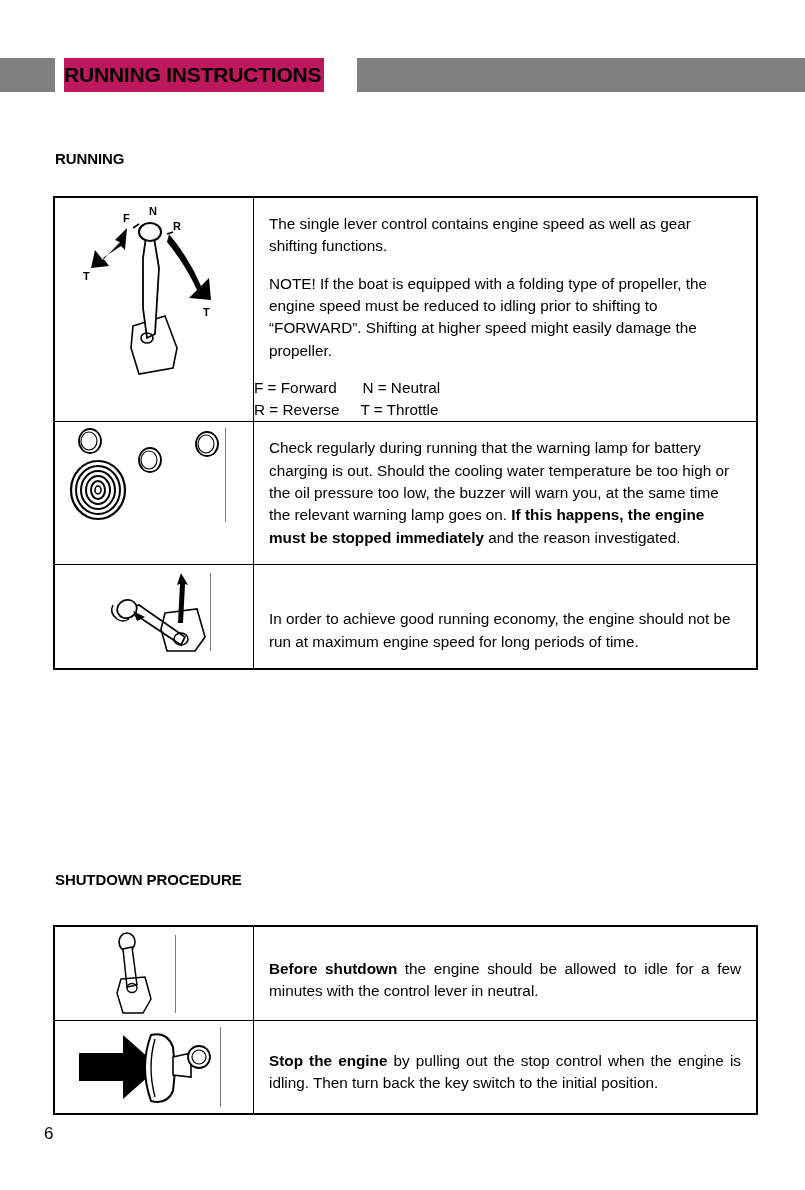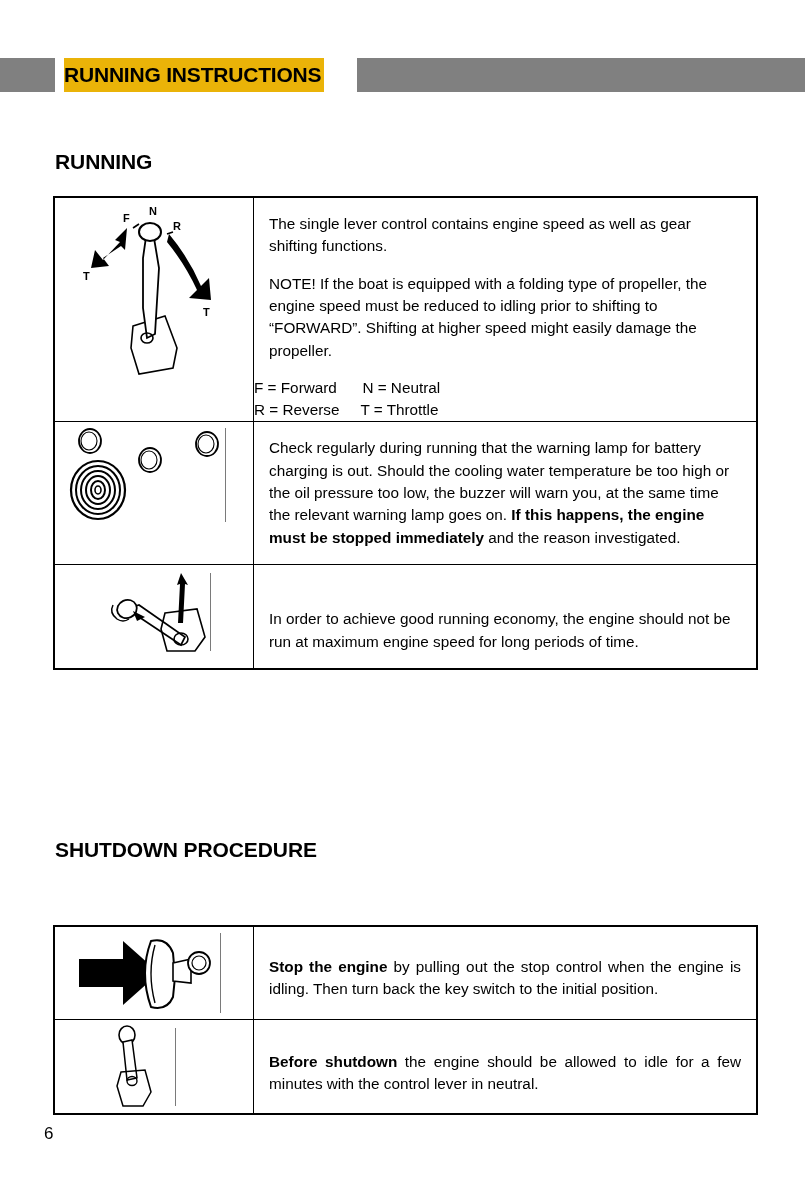--- a/index.html
+++ b/index.html
@@ -44,36 +44,36 @@
   #header-band .band-title {
     position: absolute;
     left: 64px;
     top: 0;
     height: 34px;
     line-height: 34px;
     font-size: 21px;
     font-weight: bold;
     letter-spacing: -0.2px;
     white-space: nowrap;
-    background: #eab308;
+    background: #be185d;
     padding-right: 3px;
     z-index: 2;
   }
 
   
   .section-heading {
     position: absolute;
     left: 55px;
-    font-size: 21px;
+    font-size: 15px;
     font-weight: bold;
     letter-spacing: -0.1px;
     white-space: nowrap;
   }
   #heading-running { top: 150px; }
-  #heading-shutdown { top: 838px; }
+  #heading-shutdown { top: 871px; }
 
   
   .doc-table {
     position: absolute;
     left: 53px;
     width: 705px;
     border-collapse: collapse;
     border: 2px solid #000;
     table-layout: fixed;
     background: #ffffff;
@@ -237,20 +237,42 @@
   </tbody>
 </table>
 
 <div class="section-heading" id="heading-shutdown">SHUTDOWN PROCEDURE</div>
 
 <table class="doc-table" id="table-shutdown">
   <tbody>
 
     <tr>
       <td class="cell-icon">
+        <div class="icon-wrap" style="height:93px;">
+          <svg width="198" height="93" viewBox="0 0 198 93" aria-hidden="true">
+
+            <ellipse cx="72" cy="15" rx="8" ry="9" fill="#ffffff" stroke="#000" stroke-width="1.6"></ellipse>
+
+            <path d="M68 22 L77 20 L82 58 L72 60 Z" fill="#ffffff" stroke="#000" stroke-width="1.5"></path>
+
+            <path d="M66 52 L90 50 L96 72 L88 86 L68 86 L62 66 Z" fill="none" stroke="#000" stroke-width="1.5"></path>
+
+            <ellipse cx="77" cy="61" rx="5" ry="4.5" fill="none" stroke="#000" stroke-width="1.4"></ellipse>
+
+            <rect x="120" y="8" width="1" height="78" fill="#7a7a7a"></rect>
+          </svg>
+        </div>
+      </td>
+      <td class="cell-text justified" style="padding-top:16px;">
+        <p><b>Before shutdown</b><span> the engine should be allowed to idle for a few  minutes with the control lever in neutral.</span></p>
+      </td>
+    </tr>
+
+    <tr>
+      <td class="cell-icon">
         <div class="icon-wrap" style="height:92px;">
           <svg width="198" height="92" viewBox="0 0 198 92" aria-hidden="true">
 
             <path d="M68 14 L68 32 L24 32 L24 60 L68 60 L68 78 L104 46 Z" fill="#000"></path>
 
             <path d="M96 14 Q84 46 96 80 Q112 84 118 70 L120 50 L118 26 Q112 10 96 14 Z" fill="#ffffff" stroke="#000" stroke-width="2"></path>
             <path d="M100 18 Q92 46 100 76" fill="none" stroke="#000" stroke-width="1.4"></path>
 
             <path d="M118 36 L136 32 L136 56 L118 54 Z" fill="#ffffff" stroke="#000" stroke-width="1.6"></path>
 
@@ -258,38 +280,16 @@
             <ellipse cx="144" cy="36" rx="7" ry="7" fill="none" stroke="#000" stroke-width="1.2"></ellipse>
 
             <rect x="165" y="6" width="1" height="80" fill="#7a7a7a"></rect>
           </svg>
         </div>
       </td>
       <td class="cell-text justified" style="padding-top:14px;">
         <p><b>Stop the engine</b><span> by pulling out the stop control when the engine is idling. Then turn back the key switch to the initial position.</span></p>
       </td>
     </tr>
-
-    <tr>
-      <td class="cell-icon">
-        <div class="icon-wrap" style="height:93px;">
-          <svg width="198" height="93" viewBox="0 0 198 93" aria-hidden="true">
-
-            <ellipse cx="72" cy="15" rx="8" ry="9" fill="#ffffff" stroke="#000" stroke-width="1.6"></ellipse>
-
-            <path d="M68 22 L77 20 L82 58 L72 60 Z" fill="#ffffff" stroke="#000" stroke-width="1.5"></path>
-
-            <path d="M66 52 L90 50 L96 72 L88 86 L68 86 L62 66 Z" fill="none" stroke="#000" stroke-width="1.5"></path>
-
-            <ellipse cx="77" cy="61" rx="5" ry="4.5" fill="none" stroke="#000" stroke-width="1.4"></ellipse>
-
-            <rect x="120" y="8" width="1" height="78" fill="#7a7a7a"></rect>
-          </svg>
-        </div>
-      </td>
-      <td class="cell-text justified" style="padding-top:16px;">
-        <p><b>Before shutdown</b><span> the engine should be allowed to idle for a few  minutes with the control lever in neutral.</span></p>
-      </td>
-    </tr>
   </tbody>
 </table>
 
 <div id="page-number">6</div>
 
 </body></html>

